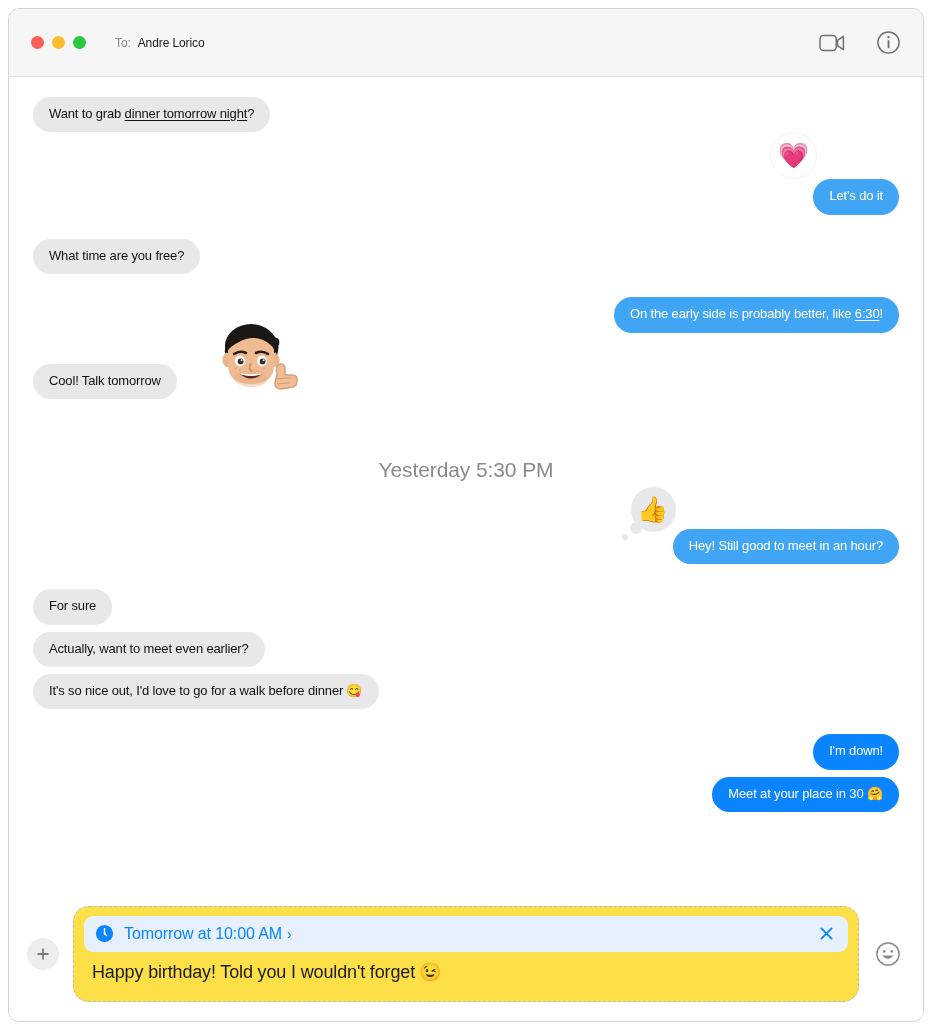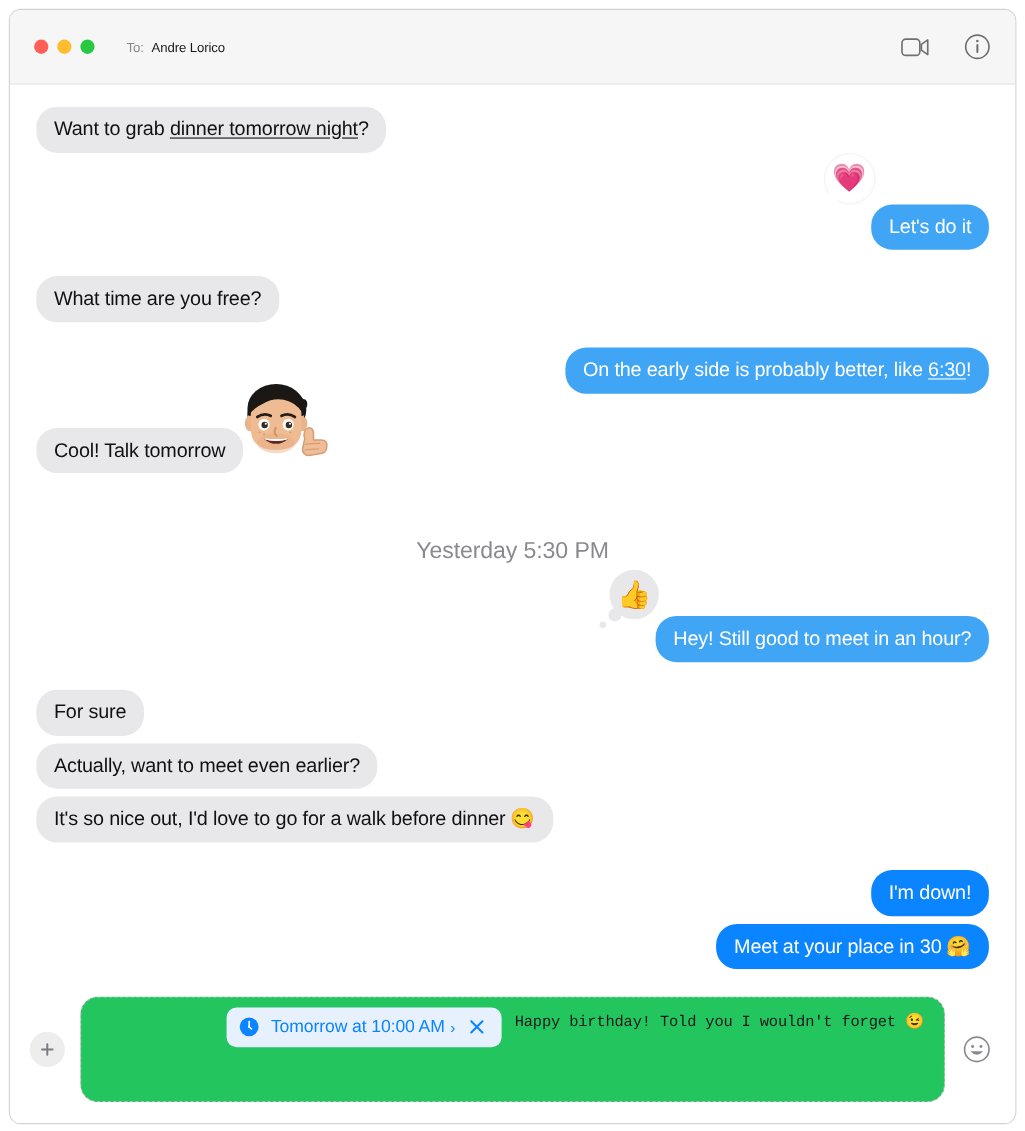--- a/index.html
+++ b/index.html
@@ -97,21 +97,21 @@
     position: relative;
   }
   .row.incoming { justify-content: flex-start; }
   .row.outgoing { justify-content: flex-end; }
 
   .bubble {
     position: relative;
     max-width: 560px;
     padding: 9px 16px 10px 16px;
     border-radius: 19px;
-    font-size: 18px;
+    font-size: 13px;
     line-height: 1.26;
     letter-spacing: -0.15px;
     word-wrap: break-word;
   }
   .bubble.gray {
     background: #e8e8ea;
     color: #111113;
   }
   .bubble.blue {
     background: #41a5f5;
@@ -227,27 +227,26 @@
     border-radius: 50%;
     background: #ededee;
     display: flex; align-items: center; justify-content: center;
     color: #7b7b7f;
   }
 
   .compose-field {
     flex: 1 1 auto;
     border: 1.6px dashed #b9b9bd;
     border-radius: 16px;
-    background: #22c55e;
+    background: #fde047;
     padding: 9px 10px 9px 10px;
     min-height: 96px;
     display: flex;
-    flex-direction: row;
+    flex-direction: column;
     gap: 4px;
-    justify-content: flex-end;
   }
 
   .schedule-banner {
     background: #e7f1fe;
     border-radius: 9px;
     height: 36px;
     display: flex;
     align-items: center;
     padding: 0 12px 0 11px;
     gap: 10px;
@@ -269,25 +268,24 @@
   .chev { font-size: 14px; line-height: 1; }
   .schedule-close {
     flex: 0 0 auto;
     width: 20px; height: 20px;
     display: flex; align-items: center; justify-content: center;
     color: #0a84ff;
   }
 
   .compose-text {
     padding: 5px 8px 2px 8px;
-    font-size: 14px;
+    font-size: 18px;
     color: #1b1b1e;
     letter-spacing: -0.15px;
     line-height: 1.3;
-    font-family: Liberation Mono, monospace;
   }
 
   .emoji-btn {
     flex: 0 0 auto;
     width: 30px; height: 30px;
     display: flex; align-items: center; justify-content: center;
     color: #8a8a8e;
   }
 </style>
 </head>

